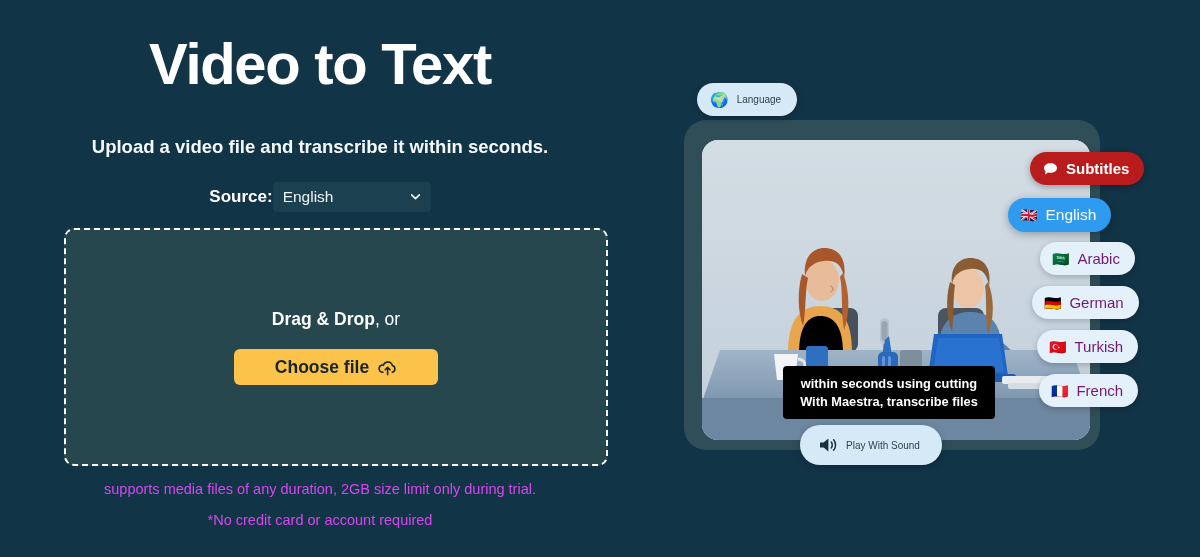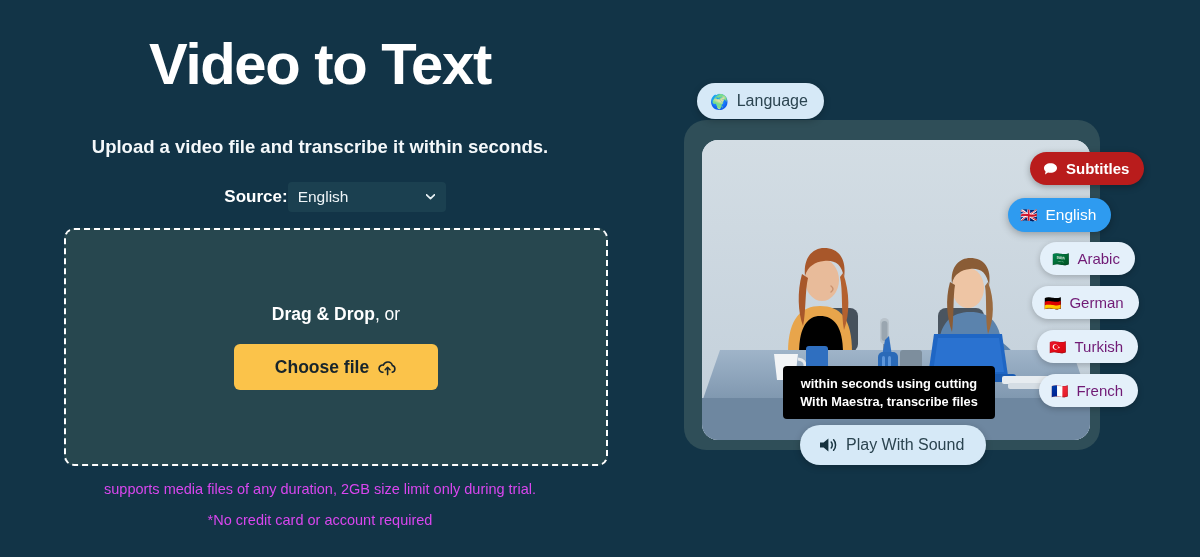--- a/index.html
+++ b/index.html
@@ -37,21 +37,21 @@
     left: 0; top: 136px;
     width: 640px;
     text-align: center;
     font-size: 18.5px;
     font-weight: bold;
     color: #f4f8fa;
   }
 
   .source-row {
     position: absolute;
-    left: 15px; top: 182px;
+    left: 0; top: 182px;
     width: 640px;
     display: flex;
     align-items: center;
     justify-content: center;
     gap: 0;
   }
   .source-label {
     font-size: 17px;
     font-weight: bold;
     color: #ffffff;
@@ -100,21 +100,21 @@
     font-size: 17.5px;
     color: #ffffff;
   }
   .dz-text b { font-weight: bold; }
   .dz-text span { font-weight: normal; }
   .choose-btn {
     display: flex;
     align-items: center;
     justify-content: center;
     gap: 9px;
-    width: 204px; height: 46px;
+    width: 204px; height: 36px;
     background: #fbc34a;
     border: none;
     border-radius: 6px;
     cursor: pointer;
     font-family: "Liberation Sans", sans-serif;
   }
   .choose-label {
     font-size: 17.5px;
     font-weight: bold;
     color: #17242b;
@@ -183,21 +183,21 @@
     align-items: center;
     gap: 8px;
     border-radius: 999px;
     white-space: nowrap;
   }
   .pill-light {
     background: #d6e9f7;
     box-shadow: 0 2px 7px rgba(0,0,0,0.22);
   }
   .pill-light .pill-label {
-    font-size: 16px;
+    font-size: 10px;
     color: #2b4450;
   }
   .pill-lang {
     background: #e4f0fa;
     box-shadow: 0 2px 6px rgba(0,0,0,0.22);
   }
   .pill-lang .pill-label {
     font-size: 15px;
     color: #701a75;
   }

